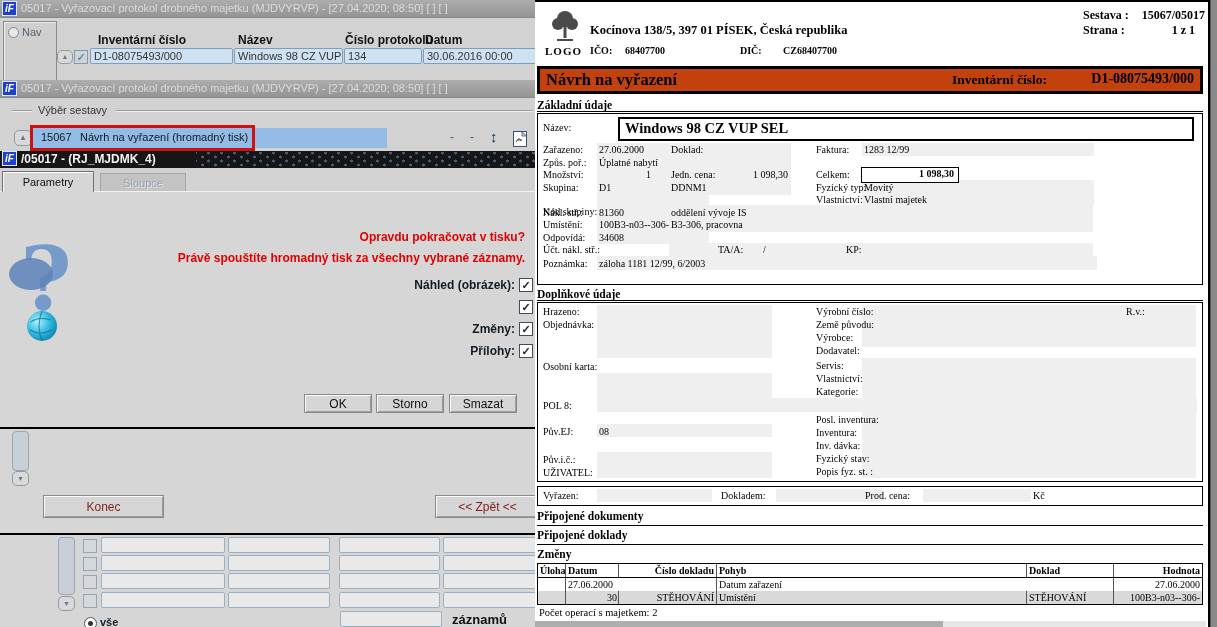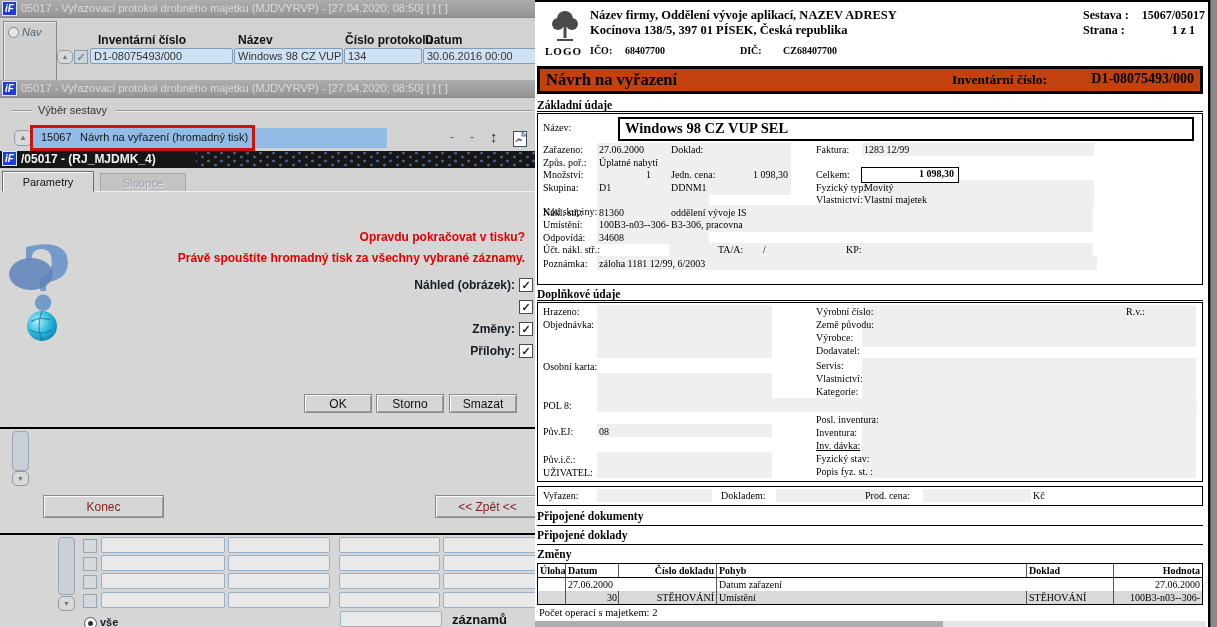--- a/index.html
+++ b/index.html
@@ -69,21 +69,21 @@
 </style>
 </head>
 <body>
 
 <div class="app">
 
   <div class="titlebar" style="top:0;"><span class="ificon">iF</span><span>05017 - Vyřazovací protokol drobného majetku (MJDVYRVP) - [27.04.2020; 08:50]  [ ]  [ ]</span></div>
 
   <div class="abs" style="left:3px;top:21px;width:52px;height:58px;background:#cfcfcf;border:1px solid #8a8a8a;box-shadow:inset 1px 1px 0 #eee;">
     <span class="abs" style="left:4px;top:5px;width:9px;height:9px;border-radius:50%;border:1px solid #7c8894;background:#e8e8e8;"></span>
-    <span class="abs" style="left:18px;top:4px;font-size:11px;color:#55636f;font-style:italic;">Nav</span>
+    <span class="abs" style="left:18px;top:4px;font-size:11px;color:#55636f;">Nav</span>
   </div>
   <span class="colhdr" style="left:98px;top:33px;">Inventární číslo</span>
   <span class="colhdr" style="left:238px;top:33px;">Název</span>
   <span class="colhdr" style="left:345px;top:33px;">Číslo protokolu</span>
   <span class="colhdr" style="left:425px;top:33px;">Datum</span>
 
   <div class="arrowbtn" style="left:57px;top:50px;width:14px;height:12px;line-height:12px;"><span>▲</span></div>
   <div class="cb gray" style="left:74px;top:50px;"><span>✓</span></div>
   <div class="fld" style="left:90px;top:48px;width:138px;">D1-08075493/000</div>
   <div class="fld" style="left:234px;top:48px;width:104px;">Windows 98 CZ VUP</div>
@@ -195,21 +195,20 @@
 <div class="preview">
 
   <svg class="abs" style="left:14px;top:6px;" width="32" height="36">
     <circle cx="16" cy="11" r="8" fill="#4a4a4a"></circle>
     <circle cx="9" cy="16" r="6" fill="#4a4a4a"></circle>
     <circle cx="23" cy="16" r="6" fill="#4a4a4a"></circle>
     <rect x="14.5" y="17" width="3" height="13" fill="#4a4a4a"></rect>
     <path d="M8 32 h16" stroke="#4a4a4a" stroke-width="2"></path>
   </svg>
   <span class="lab doc-b" style="left:10px;top:43px;font-size:11px;letter-spacing:1px;">LOGO</span>
-  <span class="lab doc-b" style="left:55px;top:6px;font-size:12.5px;">Název firmy, Oddělení vývoje aplikací, NAZEV ADRESY</span>
   <span class="lab doc-b" style="left:55px;top:21px;font-size:12.5px;">Kocínova 138/5, 397 01 PÍSEK, Česká republika</span>
   <span class="lab doc-b" style="left:55px;top:43px;">IČO:</span>
   <span class="val doc-b" style="left:90px;top:43px;">68407700</span>
   <span class="lab doc-b" style="left:205px;top:43px;">DIČ:</span>
   <span class="val doc-b" style="left:248px;top:43px;">CZ68407700</span>
   <span class="lab doc-b" style="left:548px;top:6px;width:56px;font-size:12px;">Sestava :</span>
   <span class="val doc-b" style="left:604px;top:6px;width:66px;text-align:right;font-size:12px;">15067/05017</span>
   <span class="lab doc-b" style="left:548px;top:21px;width:56px;font-size:12px;">Strana :</span>
   <span class="val doc-b" style="left:604px;top:21px;width:56px;text-align:right;font-size:12px;">1 z 1</span>
 
@@ -306,21 +305,21 @@
     <span class="lab" style="left:278px;top:3px;">Výrobní číslo:</span>
     <span class="lab" style="left:588px;top:3px;">R.v.:</span>
     <span class="lab" style="left:278px;top:16px;">Země původu:</span>
     <span class="lab" style="left:278px;top:29px;">Výrobce:</span>
     <span class="lab" style="left:278px;top:42px;">Dodavatel:</span>
     <span class="lab" style="left:278px;top:57px;">Servis:</span>
     <span class="lab" style="left:278px;top:70px;">Vlastnictví:</span>
     <span class="lab" style="left:278px;top:83px;">Kategorie:</span>
     <span class="lab" style="left:278px;top:111px;">Posl. inventura:</span>
     <span class="lab" style="left:278px;top:124px;">Inventura:</span>
-    <span class="lab" style="left:278px;top:137px;text-decoration:underline;">Inv. dávka:</span>
+    <span class="lab" style="left:278px;top:137px;">Inv. dávka:</span>
     <span class="lab" style="left:278px;top:150px;">Fyzický stav:</span>
     <span class="lab" style="left:278px;top:163px;">Popis fyz. st. :</span>
   </div>
 
   <div class="dbox" style="top:484px;height:18px;">
     <div class="shade" style="left:59px;top:2px;width:115px;height:13px;"></div>
     <div class="shade" style="left:238px;top:2px;width:108px;height:13px;"></div>
     <div class="shade" style="left:385px;top:2px;width:108px;height:13px;"></div>
     <span class="lab" style="left:5px;top:3px;">Vyřazen:</span>
     <span class="lab" style="left:183px;top:3px;">Dokladem:</span>

